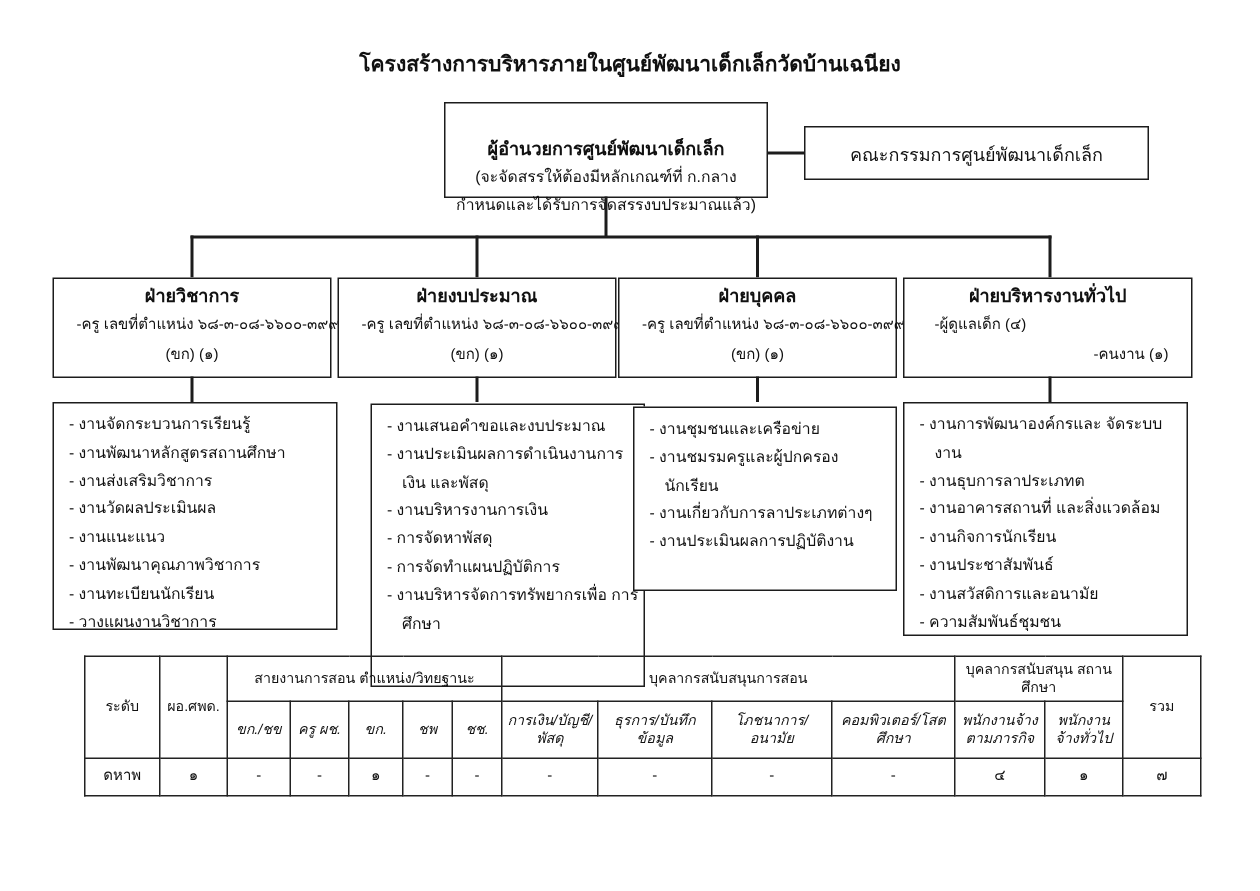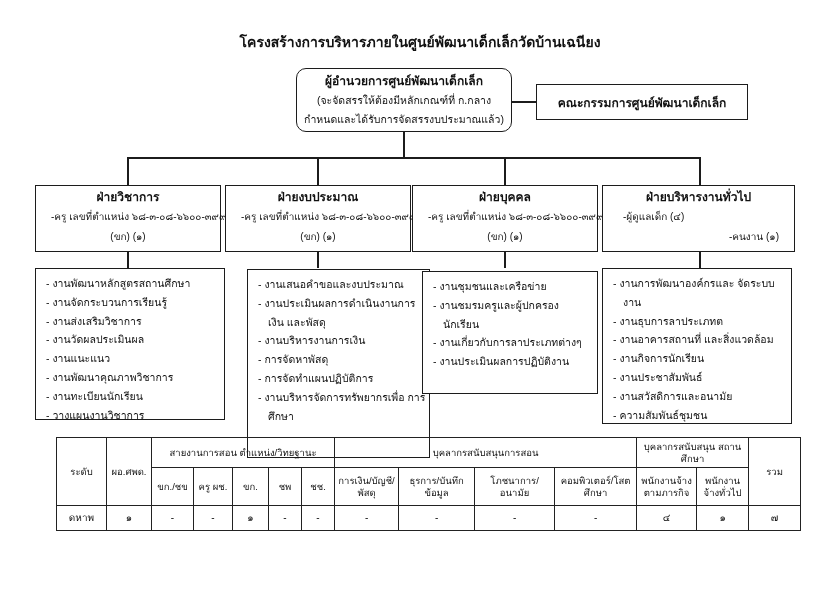--- a/index.html
+++ b/index.html
@@ -1,53 +1,53 @@
 <!DOCTYPE html>
 <html><head>
 <meta charset="utf-8">
 <style>
   html,body{margin:0;padding:0;background:#ffffff;}
   body{font-family:"Liberation Sans", sans-serif;color:#111;}
   #page{position:relative;width:840px;height:594px;background:#fff;overflow:hidden;}
   .title{position:absolute;top:31px;left:0;width:100%;text-align:center;font-size:14px;font-weight:bold;}
   .box{position:absolute;border:1.5px solid #1c1c1c;background:#fff;box-sizing:border-box;}
   .center{text-align:center;}
-  .director-box{padding-top:3px;font-size:10.5px;line-height:19px;border-radius:10px;}
+  .director-box{padding-top:21px;font-size:10.5px;line-height:19px;}
   .director-box .l1{font-weight:bold;font-size:12px;}
   .committee-box{display:flex;align-items:center;justify-content:center;font-size:12px;}
   .dept-box{font-size:10px;line-height:20px;padding:1px 15px;box-sizing:border-box;}
   .dept-box .dtitle{font-weight:bold;font-size:12px;text-align:center;}
   .dept-box .dline2{white-space:nowrap;text-align:left;}
   .dept-box .dline3{text-align:center;}
   .dept-box .dleft{text-align:left;padding-left:5px;}
   .duty-box{padding:5px 3px 0 5px;font-size:10.5px;line-height:18.8px;}
   .duty-item{padding-left:15px;text-indent:-10px;}
   .hline,.vline{position:absolute;background:#1c1c1c;}
   .hline{height:2px;}
   .vline{width:2px;}
   table.staff{position:absolute;left:56px;top:437px;width:744px;border-collapse:collapse;table-layout:fixed;font-size:9.5px;}
   table.staff th,table.staff td{border:1px solid #222;font-weight:normal;text-align:center;vertical-align:middle;padding:1px 2px;overflow-wrap:break-word;line-height:12px;}
   table.staff .r1{height:30px;}
-  table.staff .r2{height:38px;}
+  table.staff .r2{height:38px;font-style:italic;}
   table.staff .r3{height:25px;font-size:10px;}
 </style>
 </head>
 <body>
 
 <div id="page">
 
   <div class="title">โครงสร้างการบริหารภายในศูนย์พัฒนาเด็กเล็กวัดบ้านเฉนียง</div>
 
   <div class="box director-box center" style="left:296px;top:68px;width:216px;height:64px;">
     <div class="l1">ผู้อำนวยการศูนย์พัฒนาเด็กเล็ก</div>
     <div>(จะจัดสรรให้ต้องมีหลักเกณฑ์ที่ ก.กลาง</div>
     <div>กำหนดและได้รับการจัดสรรงบประมาณแล้ว)</div>
   </div>
 
-  <div class="box committee-box" style="left:536px;top:84px;width:212px;height:36px;font-weight:bold;">
+  <div class="box committee-box" style="left:536px;top:84px;width:230px;height:36px;">
     <span>คณะกรรมการศูนย์พัฒนาเด็กเล็ก</span>
   </div>
 
   <div class="hline" style="left:512px;top:101px;width:24px;"></div>
   <div class="vline" style="left:403px;top:131px;height:27px;"></div>
   <div class="hline" style="left:127px;top:157px;width:574px;"></div>
   <div class="vline" style="left:127px;top:157px;height:28px;"></div>
   <div class="vline" style="left:317px;top:157px;height:28px;"></div>
   <div class="vline" style="left:504px;top:157px;height:28px;"></div>
   <div class="vline" style="left:699px;top:157px;height:28px;"></div>
@@ -72,22 +72,22 @@
     <div class="dline2 dleft">-ผู้ดูแลเด็ก (๔)</div>
     <div class="dline3 dleft" style="text-align:right">-คนงาน (๑)</div>
   </div>
 
   <div class="vline" style="left:127px;top:251px;height:17px;"></div>
   <div class="vline" style="left:317px;top:251px;height:17px;"></div>
   <div class="vline" style="left:504px;top:251px;height:17px;"></div>
   <div class="vline" style="left:699px;top:251px;height:17px;"></div>
 
   <div class="box duty-box" style="left:35px;top:268px;width:190px;height:152px;">
+      <div class="duty-item">- งานจัดกระบวนการเรียนรู้</div>
       <div class="duty-item">- งานพัฒนาหลักสูตรสถานศึกษา</div>
-      <div class="duty-item">- งานจัดกระบวนการเรียนรู้</div>
       <div class="duty-item">- งานส่งเสริมวิชาการ</div>
       <div class="duty-item">- งานวัดผลประเมินผล</div>
       <div class="duty-item">- งานแนะแนว</div>
       <div class="duty-item">- งานพัฒนาคุณภาพวิชาการ</div>
       <div class="duty-item">- งานทะเบียนนักเรียน</div>
       <div class="duty-item">- วางแผนงานวิชาการ</div>
     </div>
   <div class="box duty-box" style="left:247px;top:269px;width:183px;height:189px;">
       <div class="duty-item">- งานเสนอคำขอและงบประมาณ</div>
       <div class="duty-item">- งานประเมินผลการดำเนินงานการเงิน และพัสดุ</div>

